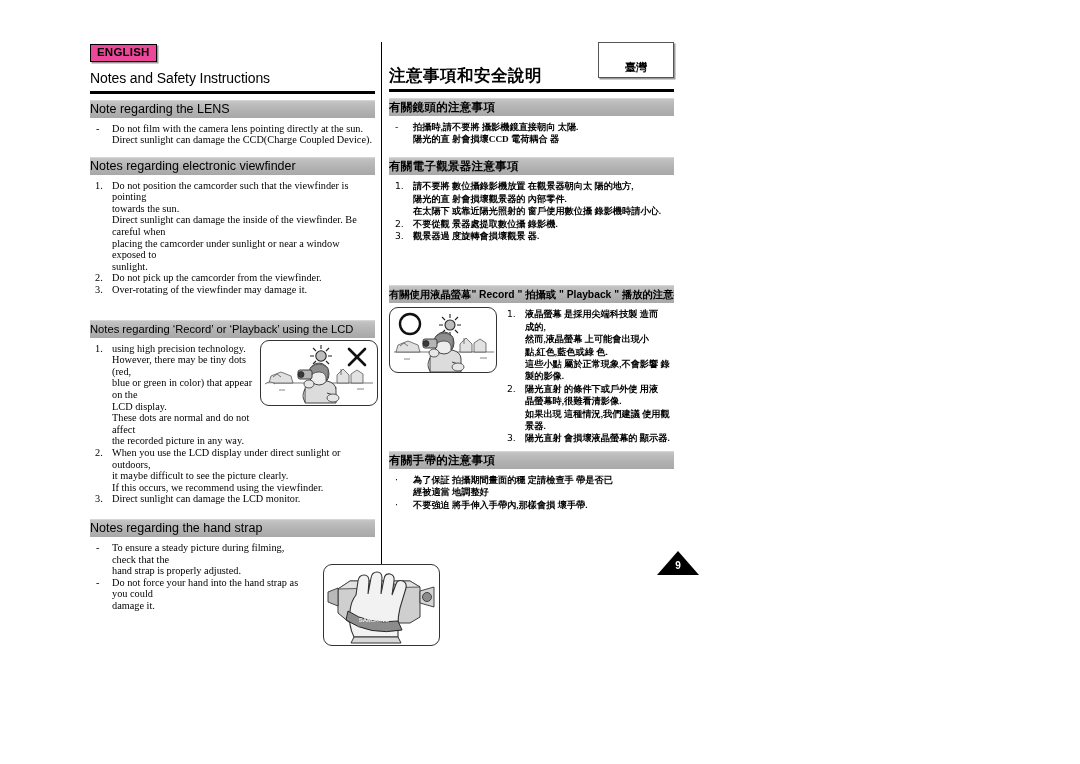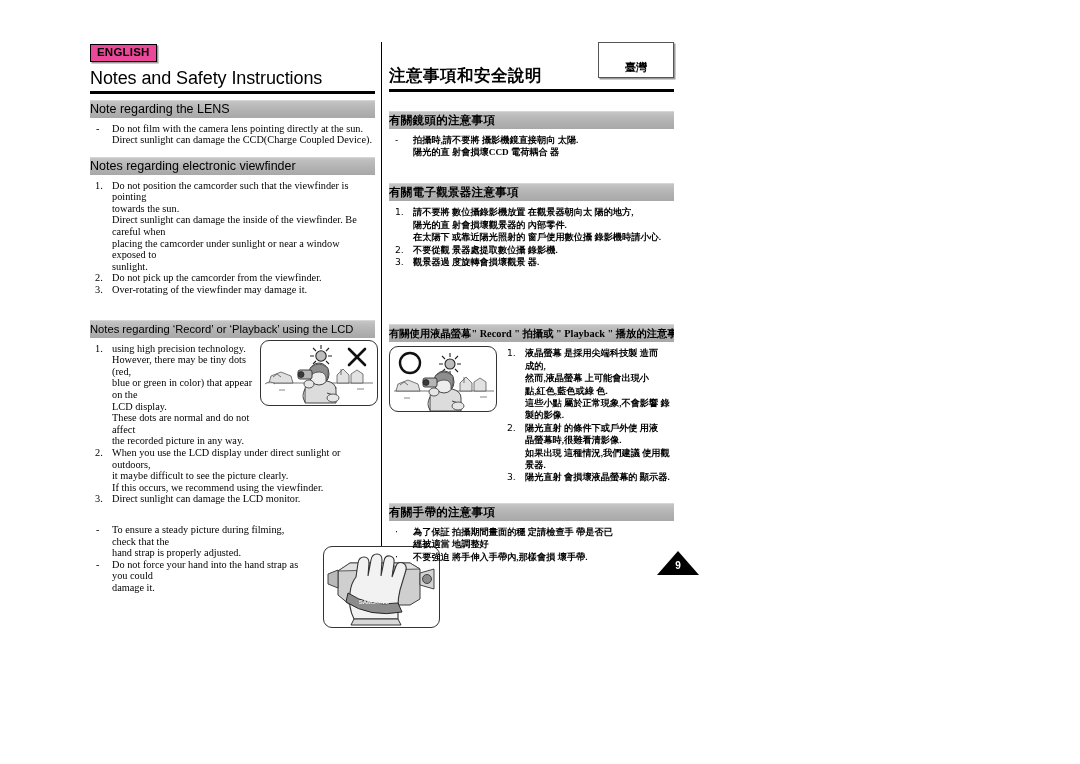--- a/index.html
+++ b/index.html
@@ -68,21 +68,21 @@
     font-size: 11px;
     font-weight: bold;
     line-height: 12px;
     background: #fff;
     box-shadow: 1.5px 1.5px 0 #9a9a9a;
     font-family: "DejaVu Sans", sans-serif;
   }
 
   
   .page-title {
-    font-size: 18px;
+    font-size: 14px;
     font-weight: normal;
     letter-spacing: -0.1px;
     margin: 3px 0 0 0;
     line-height: 22px;
     white-space: nowrap;
   }
   .page-title-zh {
     font-family: "DejaVu Sans", sans-serif;
     font-size: 16.5px;
     font-weight: bold;
@@ -101,25 +101,24 @@
     height: 17px;
     line-height: 17px;
     padding-left: 0;
     font-size: 12.5px;
     font-weight: normal;
     color: #000;
     white-space: nowrap;
     overflow: hidden;
   }
   .sec-bar.zh {
-    font-family: Liberation Serif, serif;
+    font-family: Liberation Sans, sans-serif;
     font-size: 11.5px;
     font-weight: bold;
     letter-spacing: .3px;
-    margin-top: 13px;
   }
   .sec-bar.small { font-size: 11.2px; }
   .sec-bar.zh.small { font-size: 10.3px; letter-spacing: 0; }
 
   
   .sec-body {
     padding: 5px 0 0 0;
   }
   ul.notes {
     list-style: none;
@@ -356,20 +355,21 @@
           <p>If this occurs, we recommend using the viewfinder.</p>
         </li>
         <li>
           <span class="marker">3.</span>
           <p>Direct sunlight can damage the LCD monitor.</p>
         </li>
       </ul>
     </div>
 
     <div style="height:14px"></div>
+    <div class="sec-bar">Notes regarding the hand strap</div>
     <div class="sec-body" style="position:relative;">
       <ul class="notes" style="width:215px">
         <li>
           <span class="marker dash">-</span>
           <p>To ensure a steady picture during filming, check that the</p>
           <p>hand strap is properly adjusted.</p>
         </li>
         <li>
           <span class="marker dash">-</span>
           <p>Do not force your hand into the hand strap as you could</p>

